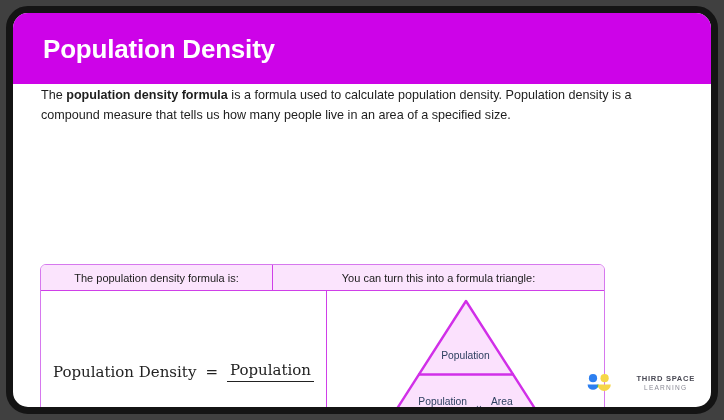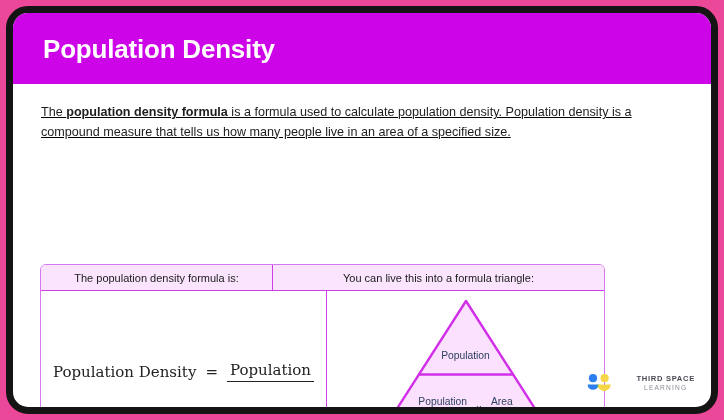--- a/index.html
+++ b/index.html
@@ -8,21 +8,21 @@
     width: 724px;
     height: 420px;
     background: #ffffff;
     font-family: "Liberation Sans", sans-serif;
   }
 
   #frame {
     position: relative;
     width: 724px;
     height: 420px;
-    background: #ec4899;
+    background: #404040;
     overflow: hidden;
   }
 
   
   #bezel {
     position: absolute;
     left: 6px;
     top: 6px;
     width: 712px;
     height: 408px;
@@ -52,22 +52,21 @@
     line-height: 1;
   }
 
   
   #content {
     position: absolute;
     left: 0;
     top: 71px;
     right: 0;
     bottom: 0;
-    padding: 19px 28px 0 28px;
-    text-decoration: underline;
+    padding: 2px 28px 0 28px;
   }
 
   p.para {
     font-size: 12.6px;
     line-height: 1.55;
     color: #1e1e1e;
     margin-bottom: 13px;
   }
   p.para b { font-weight: bold; }
 
@@ -203,21 +202,21 @@
 
     <div id="content">
 
       <p class="para"><span>The </span><b>population density formula</b><span> is a formula used to calculate population density. Population density is a compound measure that tells us how many people live in an area of a specified size.</span></p>
 
 
       <div id="table">
 
         <div class="thead">
           <div class="th left">The population density formula is:</div>
-          <div class="th right">You can live this into a formula triangle:</div>
+          <div class="th right">You can turn this into a formula triangle:</div>
         </div>
 
         <div class="tbody">
 
           <div class="td left">
             <div class="formula">
               <span>Population Density</span>
               <span class="eq">=</span>
               <span class="frac">
                 <span class="num">Population</span>

